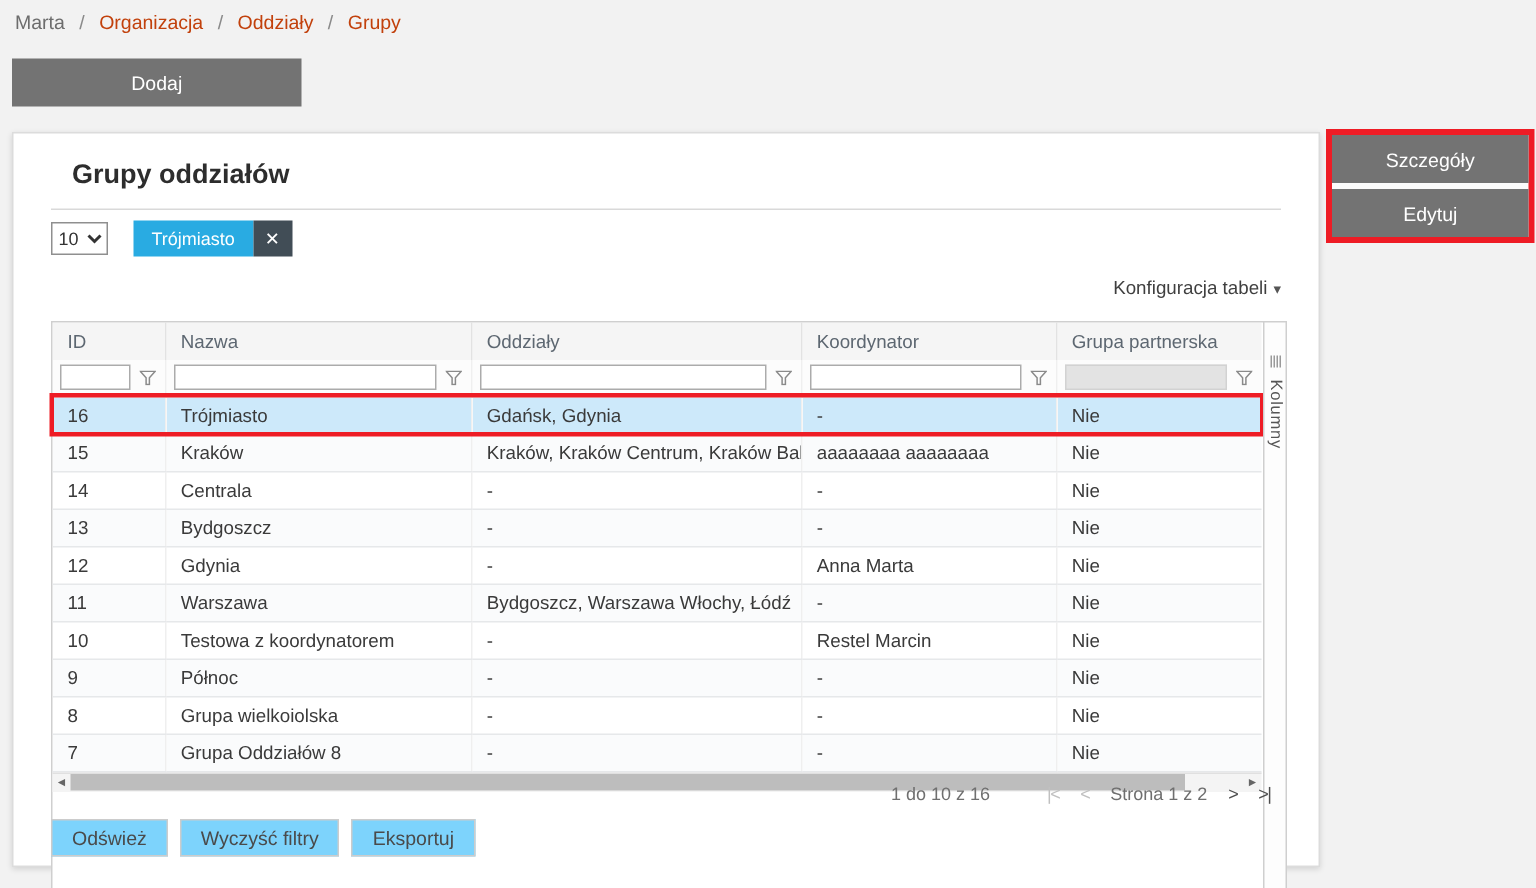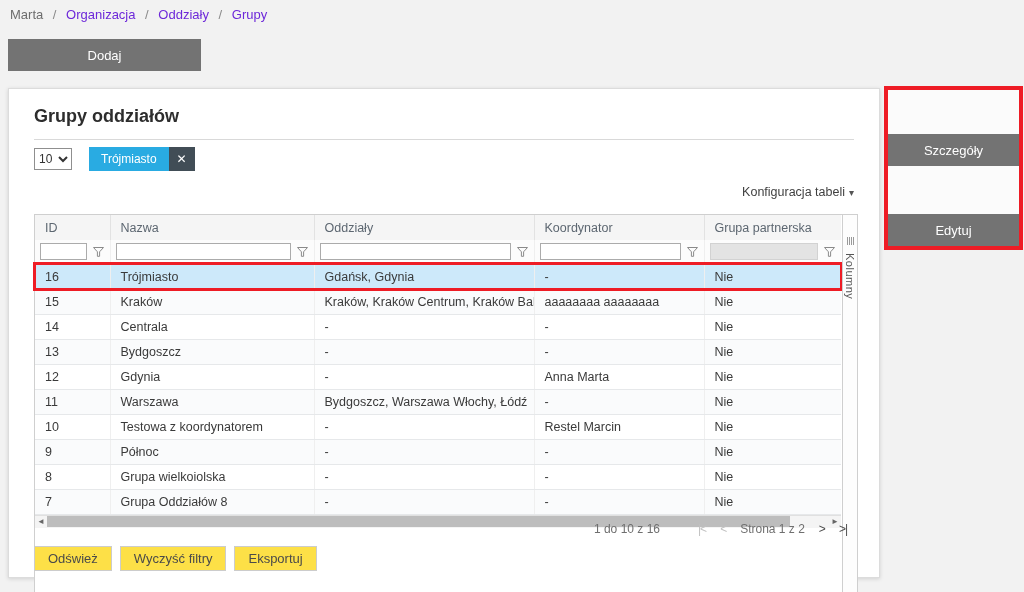--- a/index.html
+++ b/index.html
@@ -6,44 +6,44 @@
   html,body { width:1024px; height:592px; }
   body {
     position:relative;
     background:#f2f2f2;
     font-family:"Liberation Sans", sans-serif;
     color:#3a3a3a;
     overflow:hidden;
   }
   
   .breadcrumb { position:absolute; left:10px; top:7px; font-size:13px; color:#444; }
-  .breadcrumb .crumb { color:#6d28d9; cursor:default; }
+  .breadcrumb .crumb { color:#c2410c; cursor:default; }
   .breadcrumb .crumb.home { color:#6d6d6d; }
   .breadcrumb .sep { color:#8a8a8a; margin:0 6px; }
   
   .btn-dark {
     background:#737373; color:#fff; border:none;
     font-family:"Liberation Sans", sans-serif; font-size:13px;
     cursor:pointer; text-align:center;
   }
   .add-btn { position:absolute; left:8px; top:39px; width:193px; height:32px; }
   
   .actions-box {
     position:absolute; left:884px; top:86px; width:139px;
     border:4px solid #ee1c25; background:#fbfbfb;
     display:flex; flex-direction:column; gap:4px;
   }
-  .actions-box .btn-dark { width:100%; height:32px; font-size:13px;margin-top:44px; }
+  .actions-box .btn-dark { width:100%; height:32px; font-size:13px; }
   
   .panel {
     position:absolute; left:8px; top:88px; width:872px; height:490px;
     background:#fff; border:1px solid #dcdcdc;
     box-shadow:0 1px 4px rgba(0,0,0,.14);
   }
-  .panel-title { position:absolute; left:25px; top:17px; font-size:18px; font-weight:bold; color:#2d2d2d; }
+  .panel-title { position:absolute; left:39px; top:17px; font-size:18px; font-weight:bold; color:#2d2d2d; }
   .title-divider { position:absolute; left:25px; right:25px; top:50px; height:1px; background:#d9d9d9; }
   
   .page-size {
     position:absolute; left:25px; top:59px; width:38px; height:22px;
     border:1px solid #8f8f8f; background:#fff; font-size:12px; color:#333;
     font-family:"Liberation Sans", sans-serif;
   }
   
   .chip { position:absolute; left:80px; top:58px; height:24px; display:flex; cursor:default; }
   .chip-label { background:#29abe2; color:#fff; font-size:12px; padding:0 12px; display:flex; align-items:center; }
@@ -92,21 +92,21 @@
   .pagination {
     position:absolute; right:32px; top:433px; display:flex; align-items:center;
     font-size:12px; color:#6f6f6f; gap:14px;
   }
   .pagination .pg-btn { font-size:12px; letter-spacing:-1px; cursor:pointer; color:#4d4d4d; }
   .pagination .pg-btn.disabled { color:#c0c0c0; cursor:default; }
   .pagination .range { margin-right:24px; }
   
   .footer-btns { position:absolute; left:25px; top:457px; display:flex; gap:8px; }
   .btn-gray {
-    background:#fde047; border:1px solid #cccccc; color:#4a4a4a;
+    background:#7dd3fc; border:1px solid #cccccc; color:#4a4a4a;
     font-family:"Liberation Sans", sans-serif; font-size:13px;
     padding:4px 13px; cursor:pointer;
   }
 </style>
 </head>
 <body>
 
 <nav class="breadcrumb">
   <span class="crumb home">Marta</span>
   <span class="sep">/</span>

